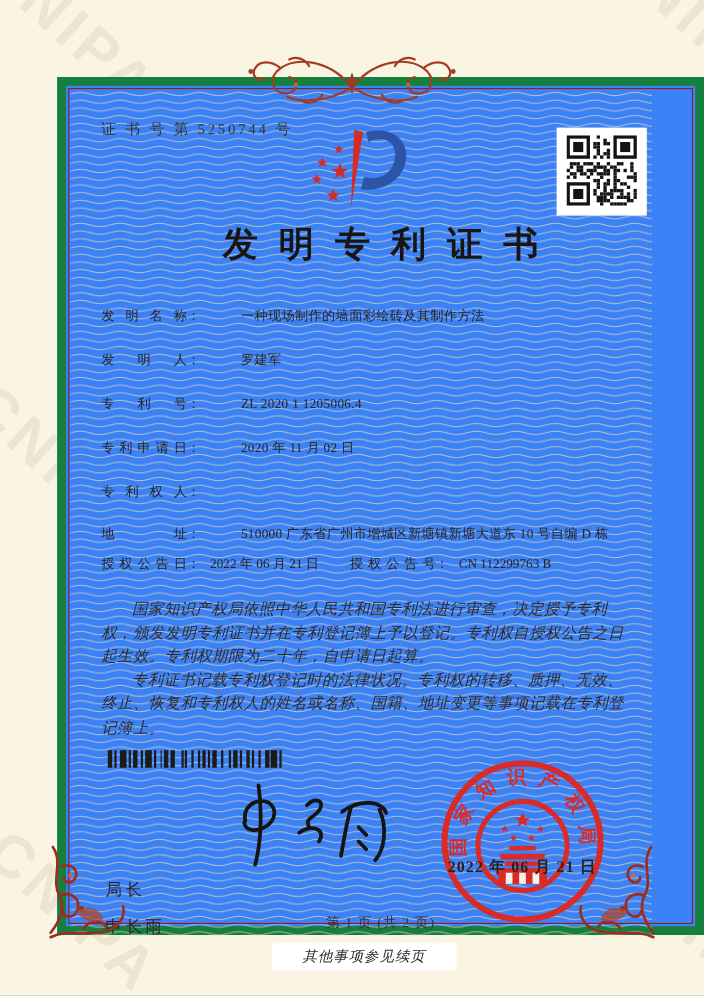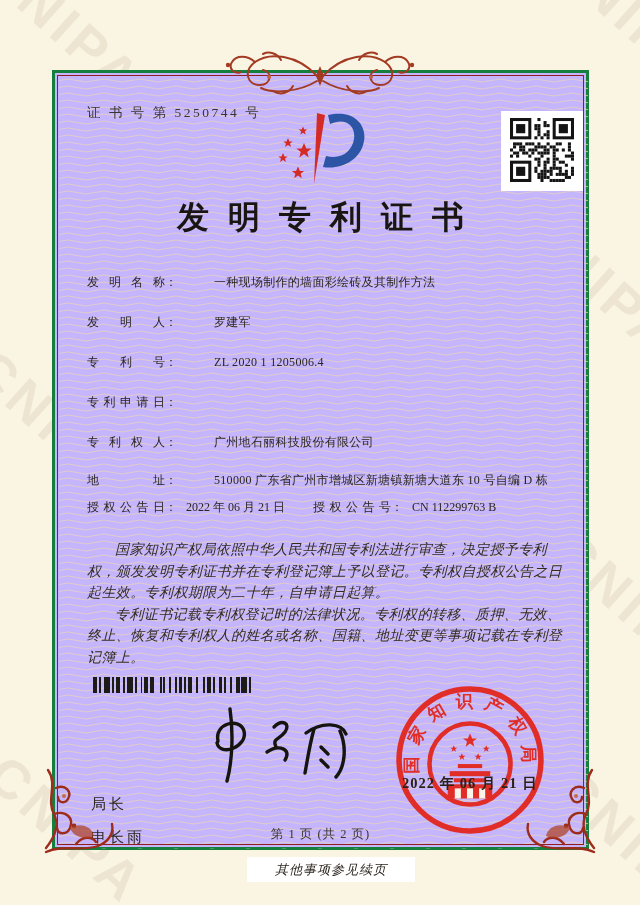--- a/index.html
+++ b/index.html
@@ -10,22 +10,22 @@
     font-family:"Liberation Serif","DejaVu Serif",serif; color:#2a2520;
   }
   
   .wm {
     position:absolute; font-family:"Liberation Sans","DejaVu Sans",sans-serif;
     font-weight:bold; font-size:54px; letter-spacing:5px;
     color:rgba(150,124,88,0.12); transform:rotate(42deg); white-space:nowrap;
   }
   
   .frame {
-    position:absolute; left:52px; top:70px; width:537px; height:780px;
-    border:3px solid #15803d; background:#c4b5fd;
+    position:absolute; left:52px; top:70px; width:588px; height:780px;
+    border:8px solid #15803d; background:#3b82f6;
   }
   .frame-inner { position:absolute; inset:2px; border:1px solid #8f1d22; pointer-events:none; }
   .waves { position:absolute; inset:4px; opacity:.75; }
   
   .cert-no { position:absolute; left:32px; top:31px; font-size:13.5px; letter-spacing:2.5px; color:#3b352e; }
   .logo { position:absolute; left:216px; top:36px; }
   .qr-box { position:absolute; left:446px; top:38px; width:82px; height:80px; background:#ffffff; }
   .qr-box svg { position:absolute; left:9px; top:7px; }
   .title {
     position:absolute; left:0; right:0; top:123px; text-align:center;
@@ -295,25 +295,25 @@
         <span class="val">罗建军</span>
       </div>
       <div class="row">
         <span class="lab">专利号</span>
           <span class="col">：</span>
         <span class="val">ZL 2020 1 1205006.4</span>
       </div>
       <div class="row">
         <span class="lab">专利申请日</span>
           <span class="col">：</span>
+        <span class="val">2020 年 11 月 02 日</span>
       </div>
       <div class="row">
         <span class="lab">专利权人</span>
           <span class="col">：</span>
-        <span class="val">广州地石丽科技股份有限公司</span>
       </div>
       <div class="row addr">
         <span class="lab">地址</span>
           <span class="col">：</span>
         <span class="val">510000 广东省广州市增城区新塘镇新塘大道东 10 号自编 D 栋</span>
       </div>
       <div class="row grant">
         <span class="pair">
           <span class="lab">授权公告日</span>
             <span class="col">：</span>

